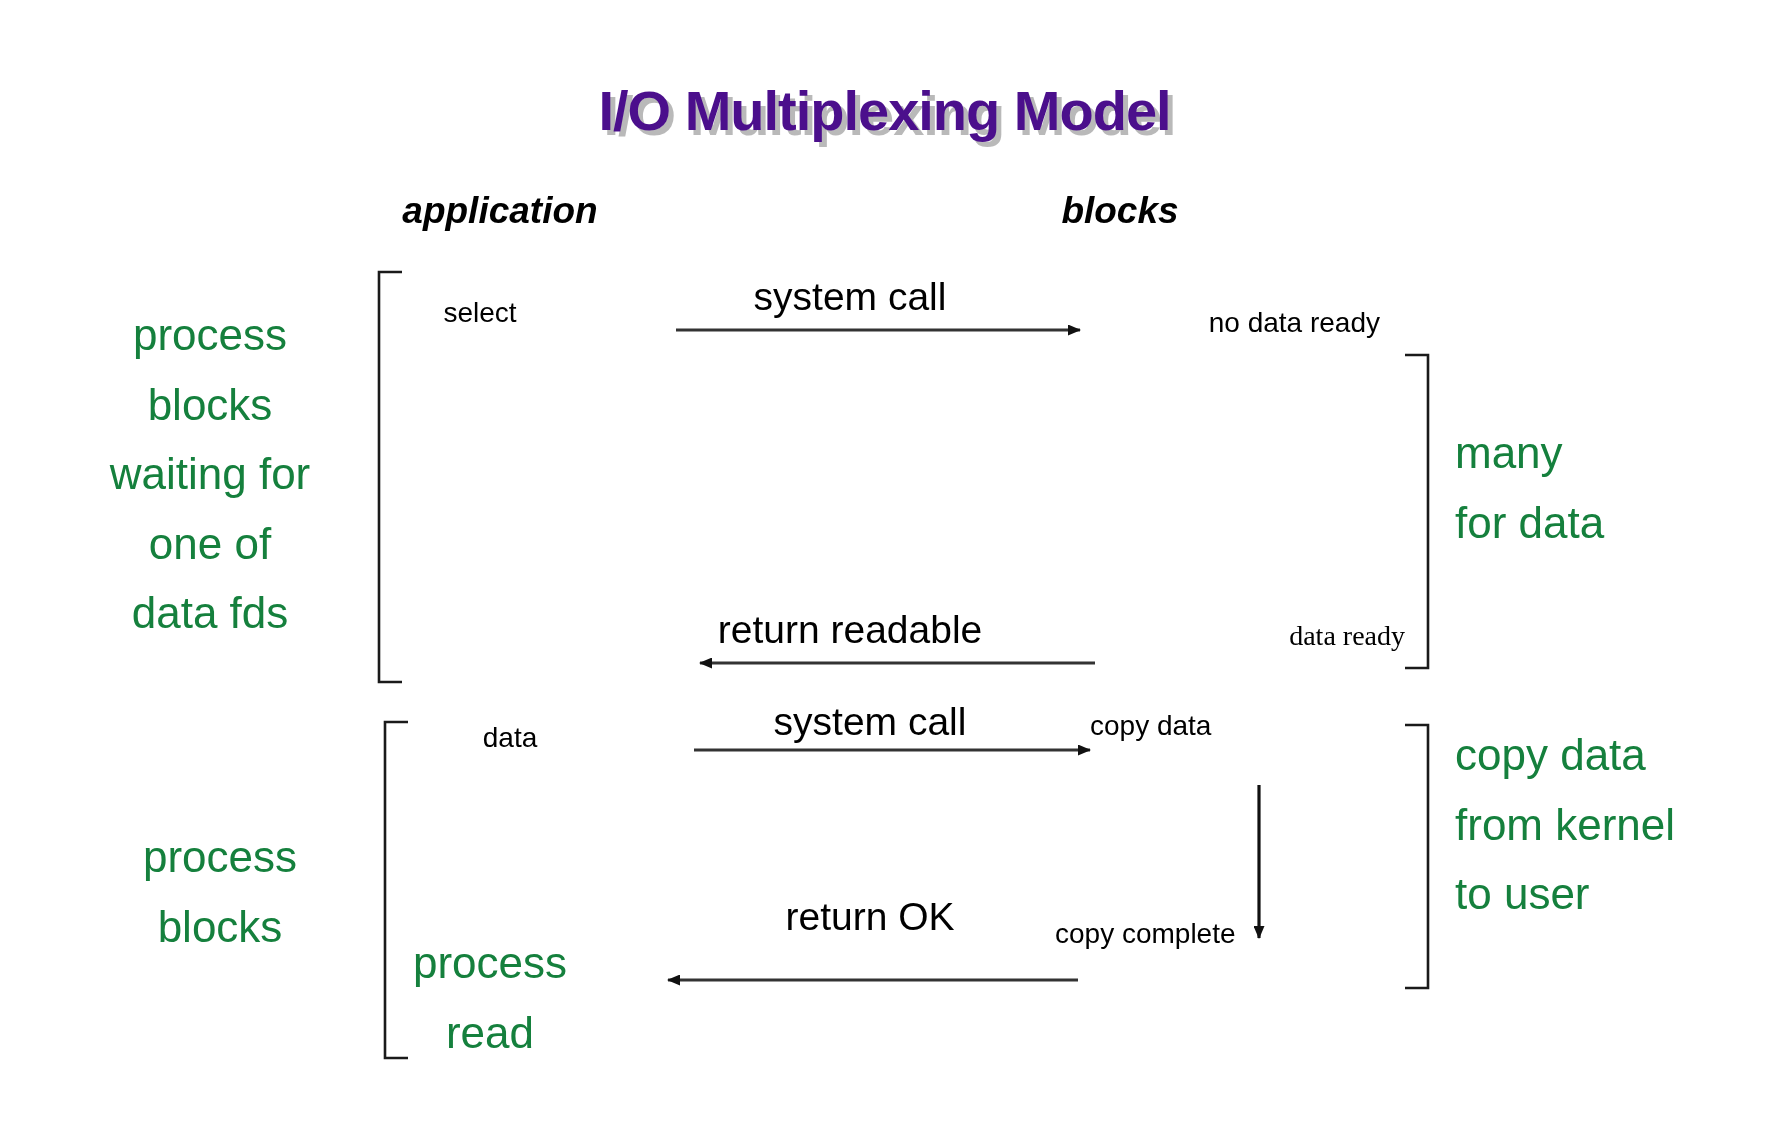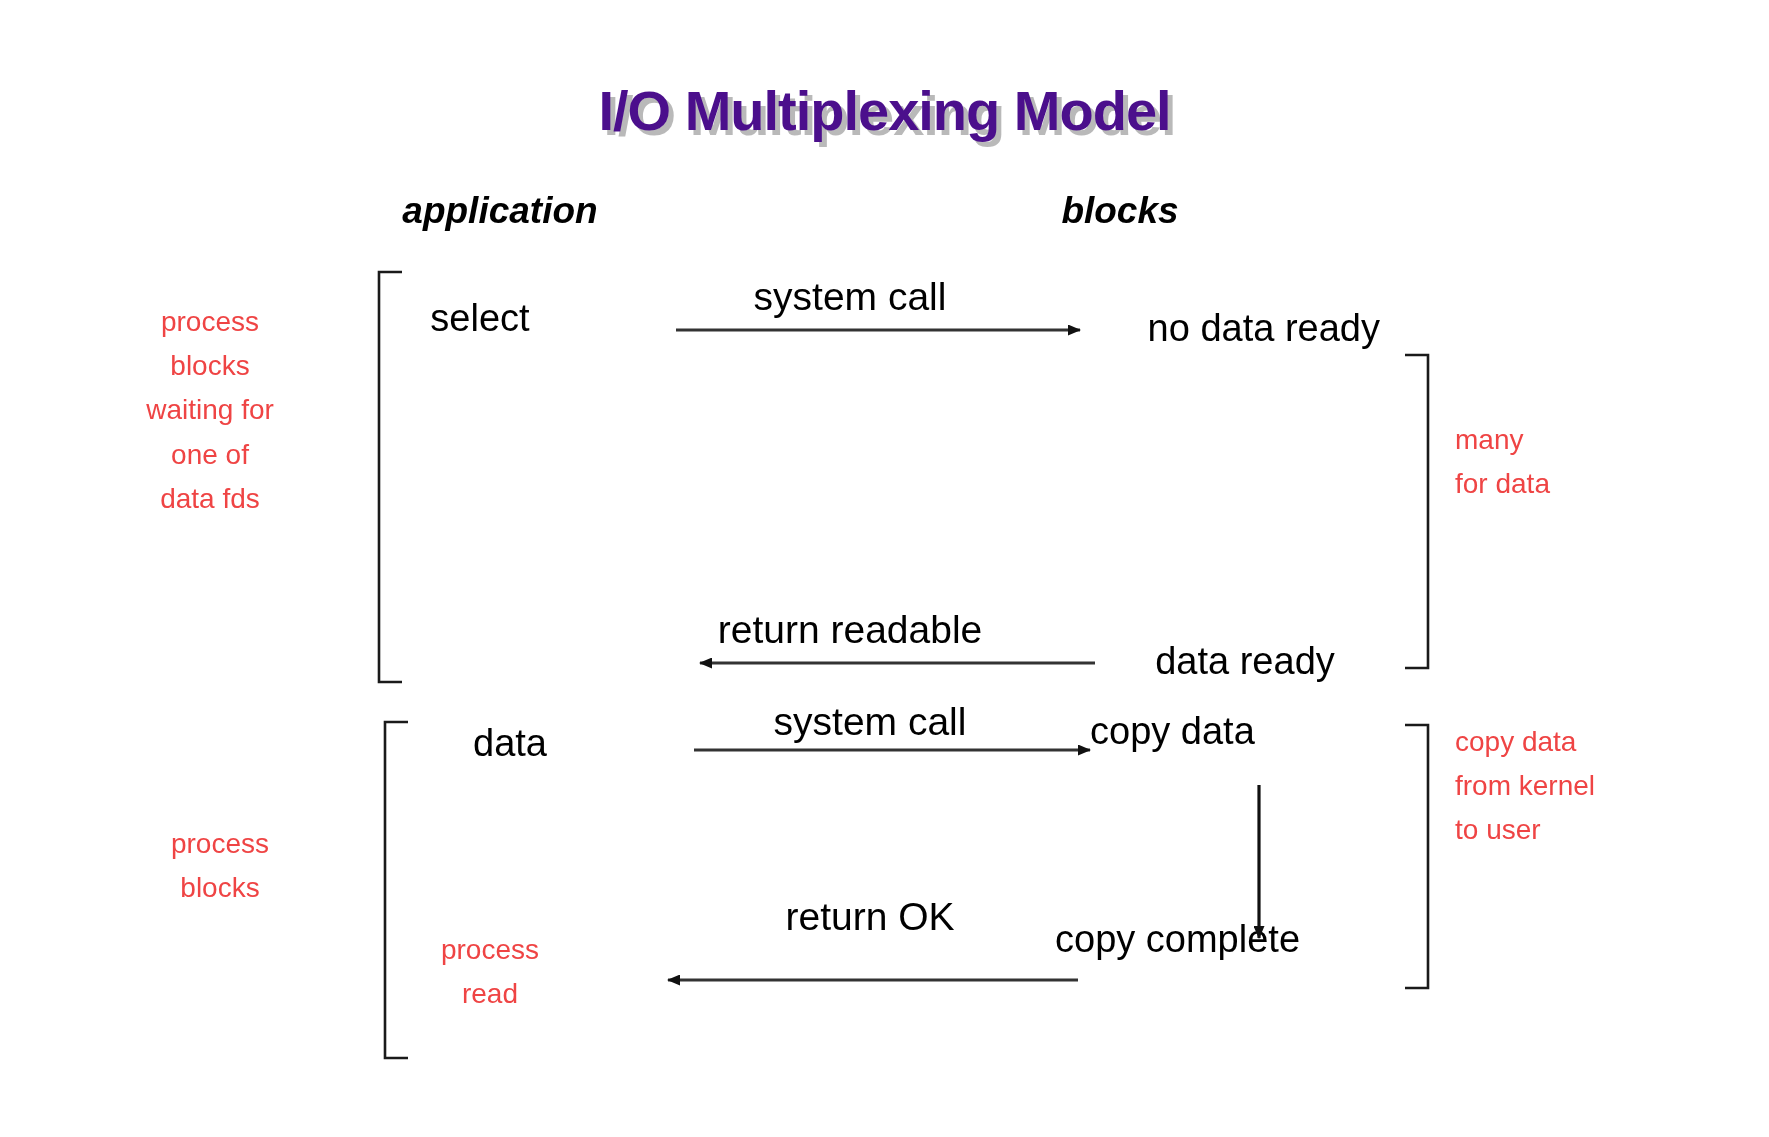--- a/index.html
+++ b/index.html
@@ -41,28 +41,28 @@
     color: #000000;
     text-align: center;
     white-space: nowrap;
     font-style: italic;
   }
   #head-application { left: 330px; top: 190px; width: 340px; }
   #head-kernel      { left: 950px; top: 190px; width: 340px; }
 
   
   .node {
-    font-size: 38px;
+    font-size: 28px;
     color: #000000;
     white-space: nowrap;
     text-align: center;
   }
   .sidelabel {
-    font-size: 28px;
-    color: #ef4444;
+    font-size: 44px;
+    color: #15803d;
     line-height: 1.58;
     text-align: center;
     white-space: nowrap;
   }
   .sidelabel-left { text-align: center; }
   .sidelabel-right { text-align: left; }
 
   
   .arrowlabel {
     font-size: 39px;
@@ -98,21 +98,21 @@
   </div>
 
   <div class="abs node" style="left:340px; top:297px; width:280px;">select</div>
 
   <div class="abs arrowlabel" style="left:660px; top:275px; width:380px;">system call</div>
 
   <div class="abs node" style="left:1060px; top:307px; width:320px; text-align:right;">no data ready</div>
 
   <div class="abs arrowlabel" style="left:660px; top:608px; width:380px;">return readable</div>
 
-  <div class="abs node" style="left:1085px; top:640px; width:320px; text-align:center;">data ready</div>
+  <div class="abs node" style="left:1085px; top:620px; width:320px; text-align:right;font-family:Liberation Serif, serif;">data ready</div>
 
   <div class="abs sidelabel sidelabel-right" style="left:1455px; top:418px; width:300px;">
     <div>many</div>
     <div>for data</div>
   </div>
 
   <div class="abs sidelabel sidelabel-left" style="left:75px; top:822px; width:290px;">
     <div>process</div>
     <div>blocks</div>
   </div>

